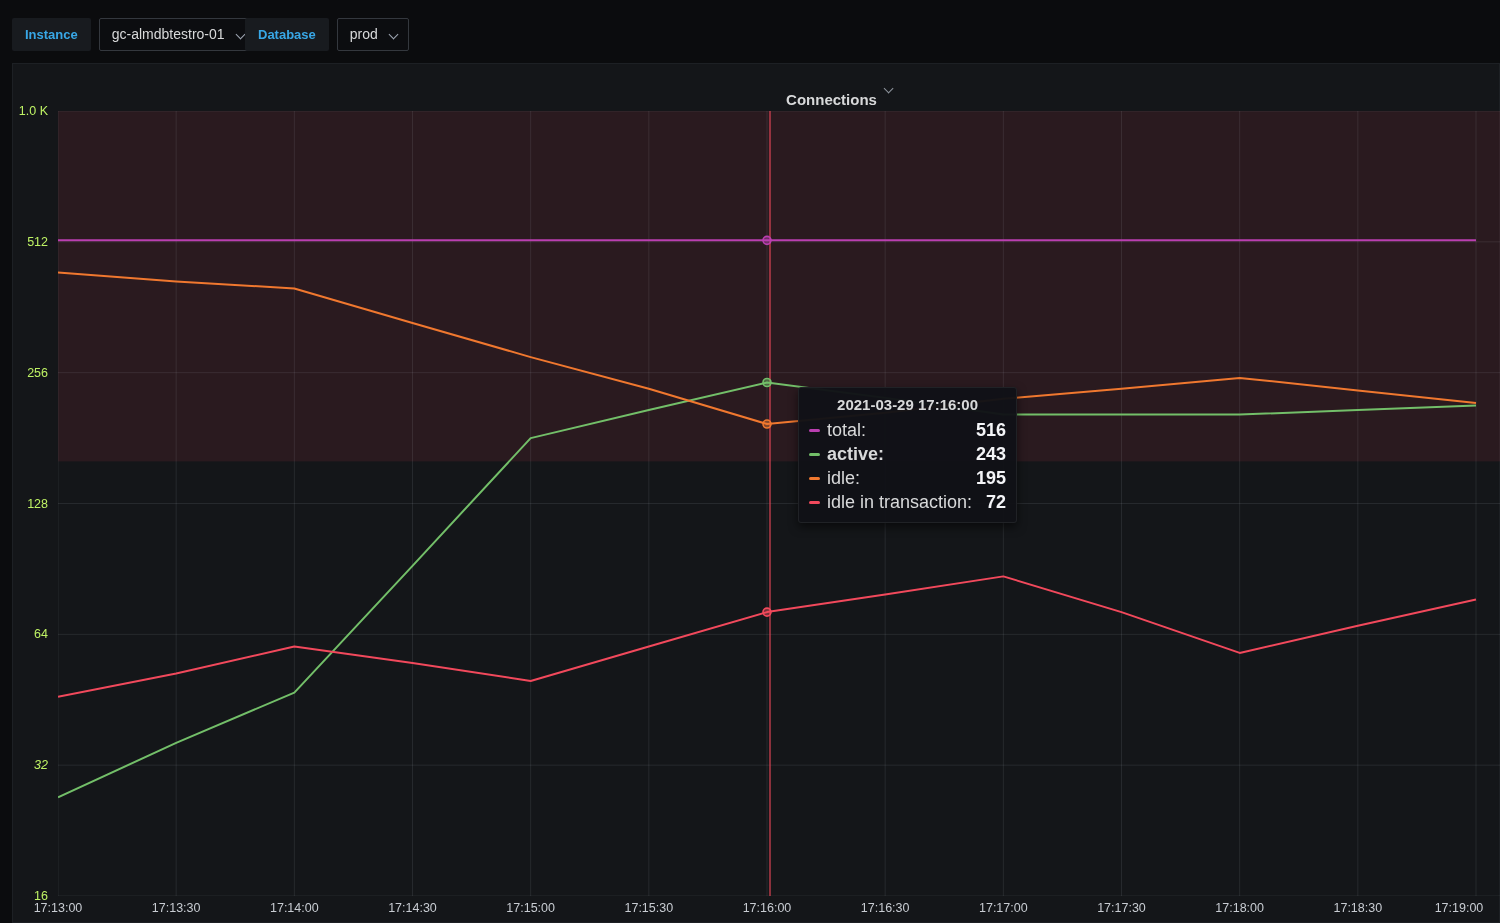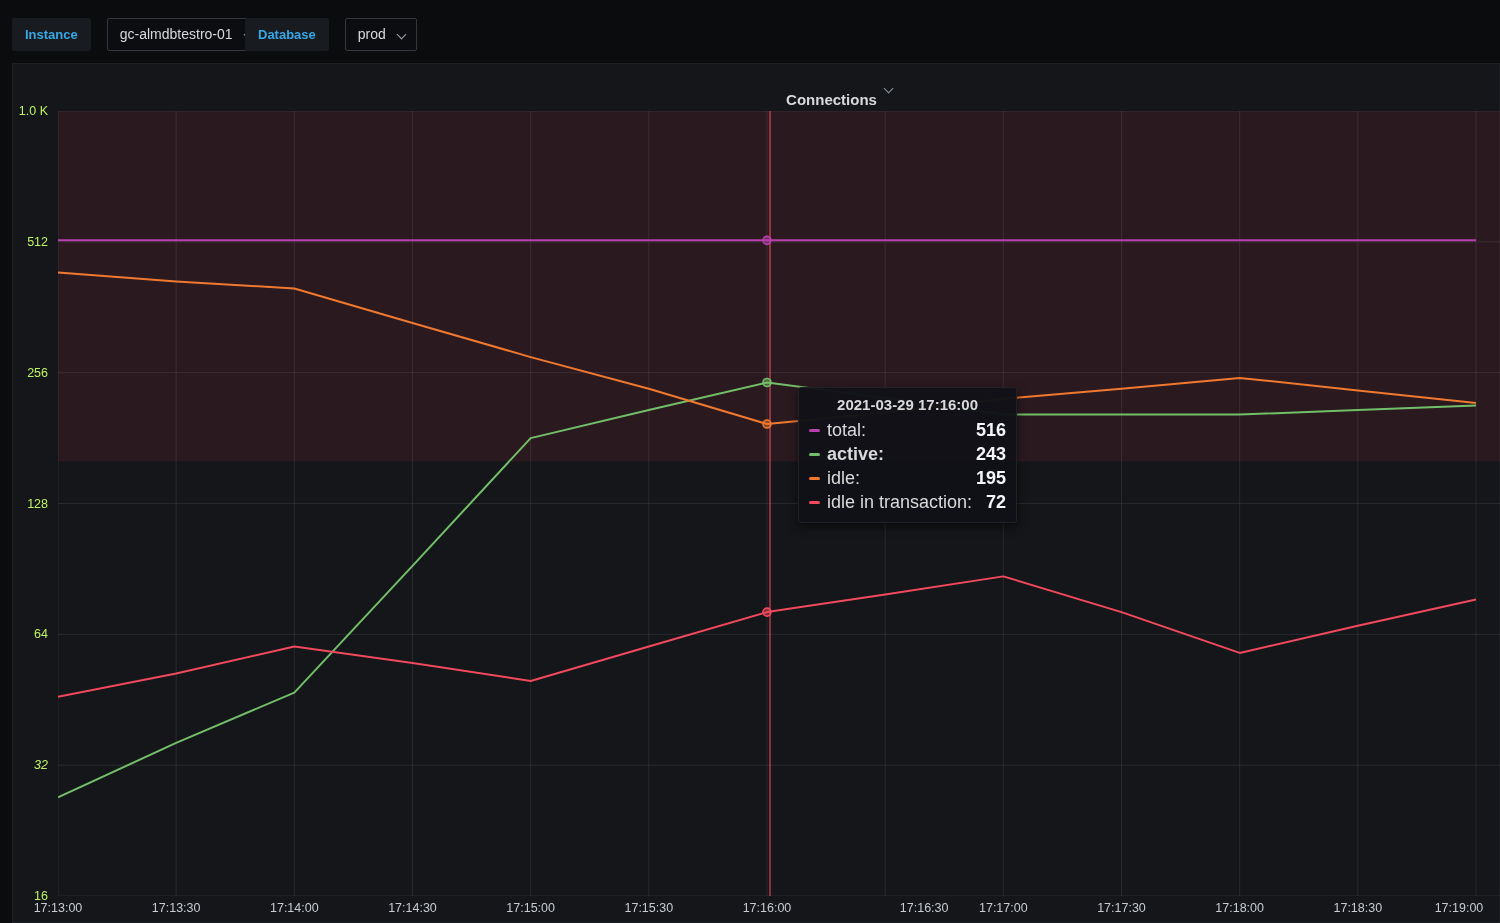--- a/index.html
+++ b/index.html
@@ -4,21 +4,21 @@
 <style>
   * { margin:0; padding:0; box-sizing:border-box; }
   html,body { width:1500px; height:923px; overflow:hidden; background:#0b0c0e;
               font-family:"Liberation Sans", sans-serif; }
 
   
   .topbar { position:absolute; left:0; top:0; width:1500px; height:62px; background:#0b0c0e; }
   .var-group { position:absolute; top:18px; height:41px; display:flex;text-align:center; }
   .var-chip { height:33px; line-height:33px; padding:0 13px; background:#181b1f;
               color:#38a7e6; font-size:13px; font-weight:600; border-radius:2px; }
-  .var-value { height:33px; line-height:31px; padding:0 30px 0 12px; margin-left:16px;
+  .var-value { height:33px; line-height:31px; padding:0 30px 0 12px; margin-left:8px;
                background:#0c0d10; border:1px solid #34383e; border-radius:2px;
                color:#d8d9da; font-size:14px; position:relative; cursor:pointer; }
   .chev { position:absolute; right:11px; top:12px; width:7px; height:7px;
           border-right:1.5px solid #9fa7b3; border-bottom:1.5px solid #9fa7b3;
           transform:rotate(45deg); }
 
   
   .panel { position:absolute; left:12px; top:63px; width:1488px; height:860px;
            background:#141619; border:1px solid #1d2024; }
   .panel-header { position:absolute; left:0; top:0; width:100%; height:34px; }
@@ -136,21 +136,21 @@
   </div>
 
   <div class="x-axis" id="x-axis">
       <div class="x-label" style="left: 0px;">17:13:00</div>
       <div class="x-label" style="left: 118.167px;">17:13:30</div>
       <div class="x-label" style="left: 236.333px;">17:14:00</div>
       <div class="x-label" style="left: 354.5px;">17:14:30</div>
       <div class="x-label" style="left: 472.667px;">17:15:00</div>
       <div class="x-label" style="left: 590.833px;">17:15:30</div>
       <div class="x-label" style="left: 709px;">17:16:00</div>
-      <div class="x-label" style="left: 827.167px; margin-left: 39px;">17:16:30</div>
+      <div class="x-label" style="left: 827.167px;">17:16:30</div>
       <div class="x-label" style="left: 945.333px;">17:17:00</div>
       <div class="x-label" style="left: 1063.5px;">17:17:30</div>
       <div class="x-label" style="left: 1181.67px;">17:18:00</div>
       <div class="x-label" style="left: 1299.83px;">17:18:30</div>
       <div class="x-label" style="left: 1418px; transform: translateX(-85%);">17:19:00</div>
     </div>
 </div>
 
 <div class="tooltip">
   <div class="tt-title">2021-03-29 17:16:00</div>

